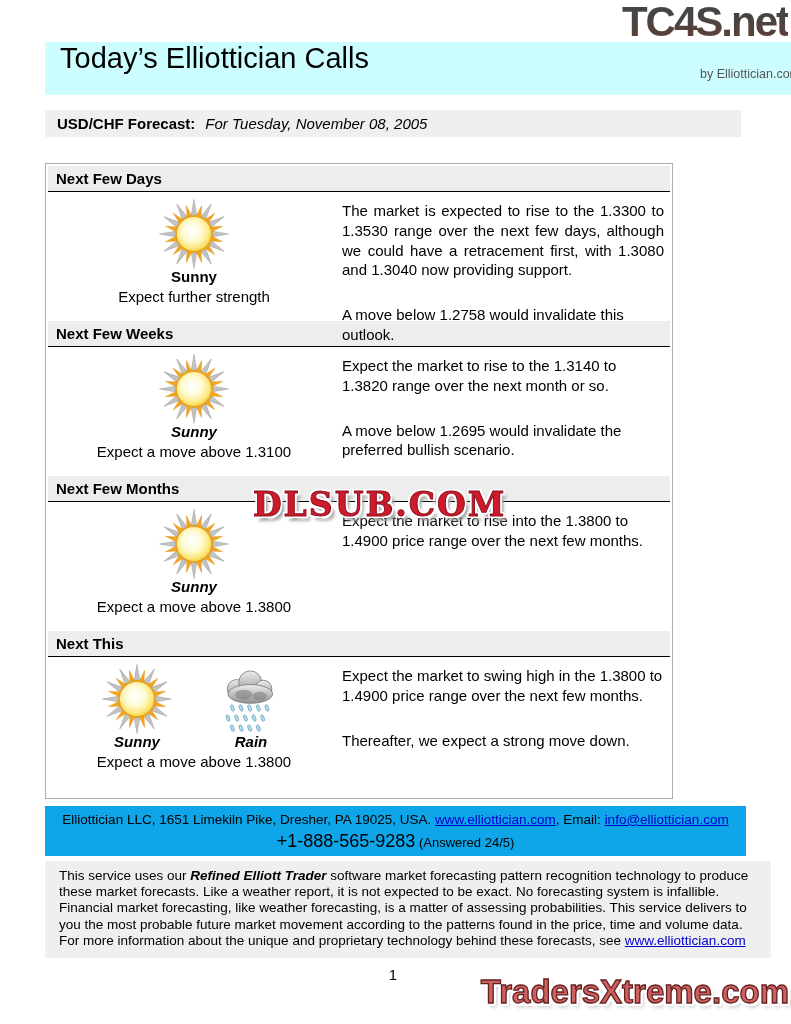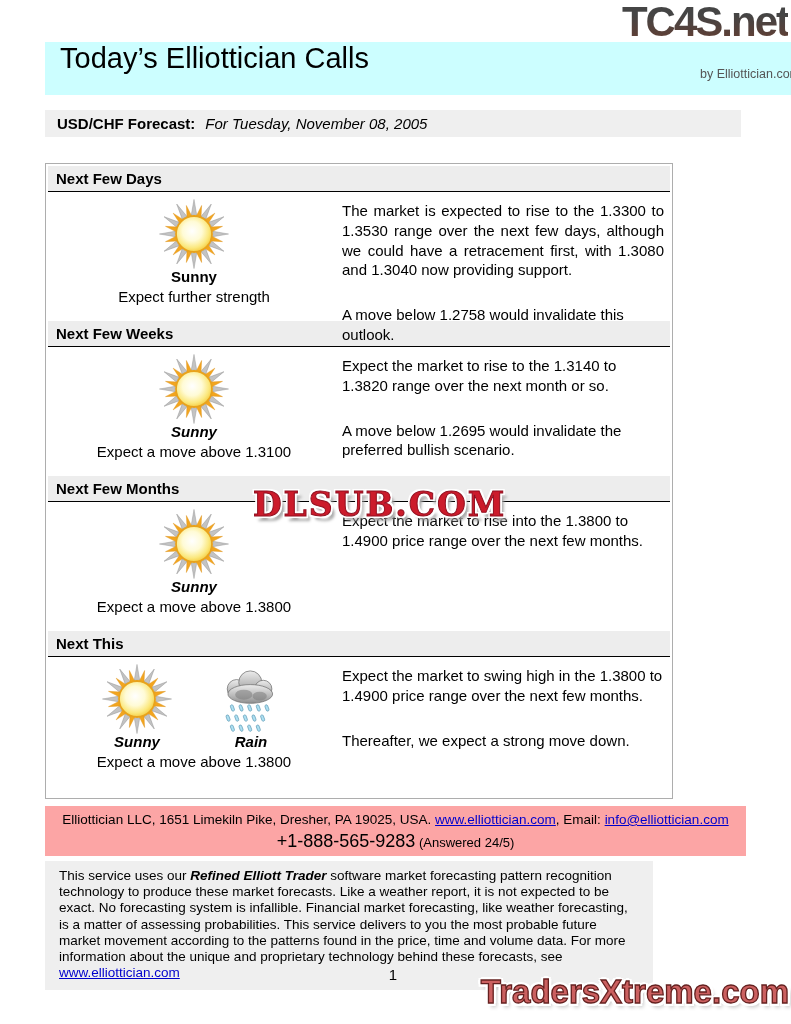--- a/index.html
+++ b/index.html
@@ -69,31 +69,31 @@
     color:#cb6060; -webkit-text-stroke:1.3px #64201f;
     text-shadow:
       -2.5px -2.5px 0 #fff, 2.5px -2.5px 0 #fff, -2.5px 2.5px 0 #fff, 2.5px 2.5px 0 #fff,
       -3px 0 0 #fff, 3px 0 0 #fff, 0 -3px 0 #fff, 0 3px 0 #fff,
       3px 4px 4px #b5b5b5;
   }
 
   
   .footer-cyan {
     position:absolute; top:806px; left:45px; width:701px; height:50px;
-    background:#fca5a5; text-align:center; padding-top:6px;
+    background:#0ea5e9; text-align:center; padding-top:6px;
   }
   .address-line { font-size:13.5px; }
   .phone-line { margin-top:4px; }
   .phone-number { font-size:18px; }
   .phone-note { font-size:13px; }
   a.doc-link { color:#0000cc; text-decoration:underline; cursor:pointer; }
 
   
   .disclaimer {
-    position:absolute; top:861px; left:45px; width:608px;
+    position:absolute; top:861px; left:45px; width:726px;
     background:#efefef; padding:7px 14px 9px 14px;
     font-size:13.5px; line-height:1.2;
   }
   .product-name { font-weight:bold; font-style:italic; }
 
   .page-number {
     position:absolute; top:966px; left:45px; width:696px;
     text-align:center; font-size:15px;
   }
 

